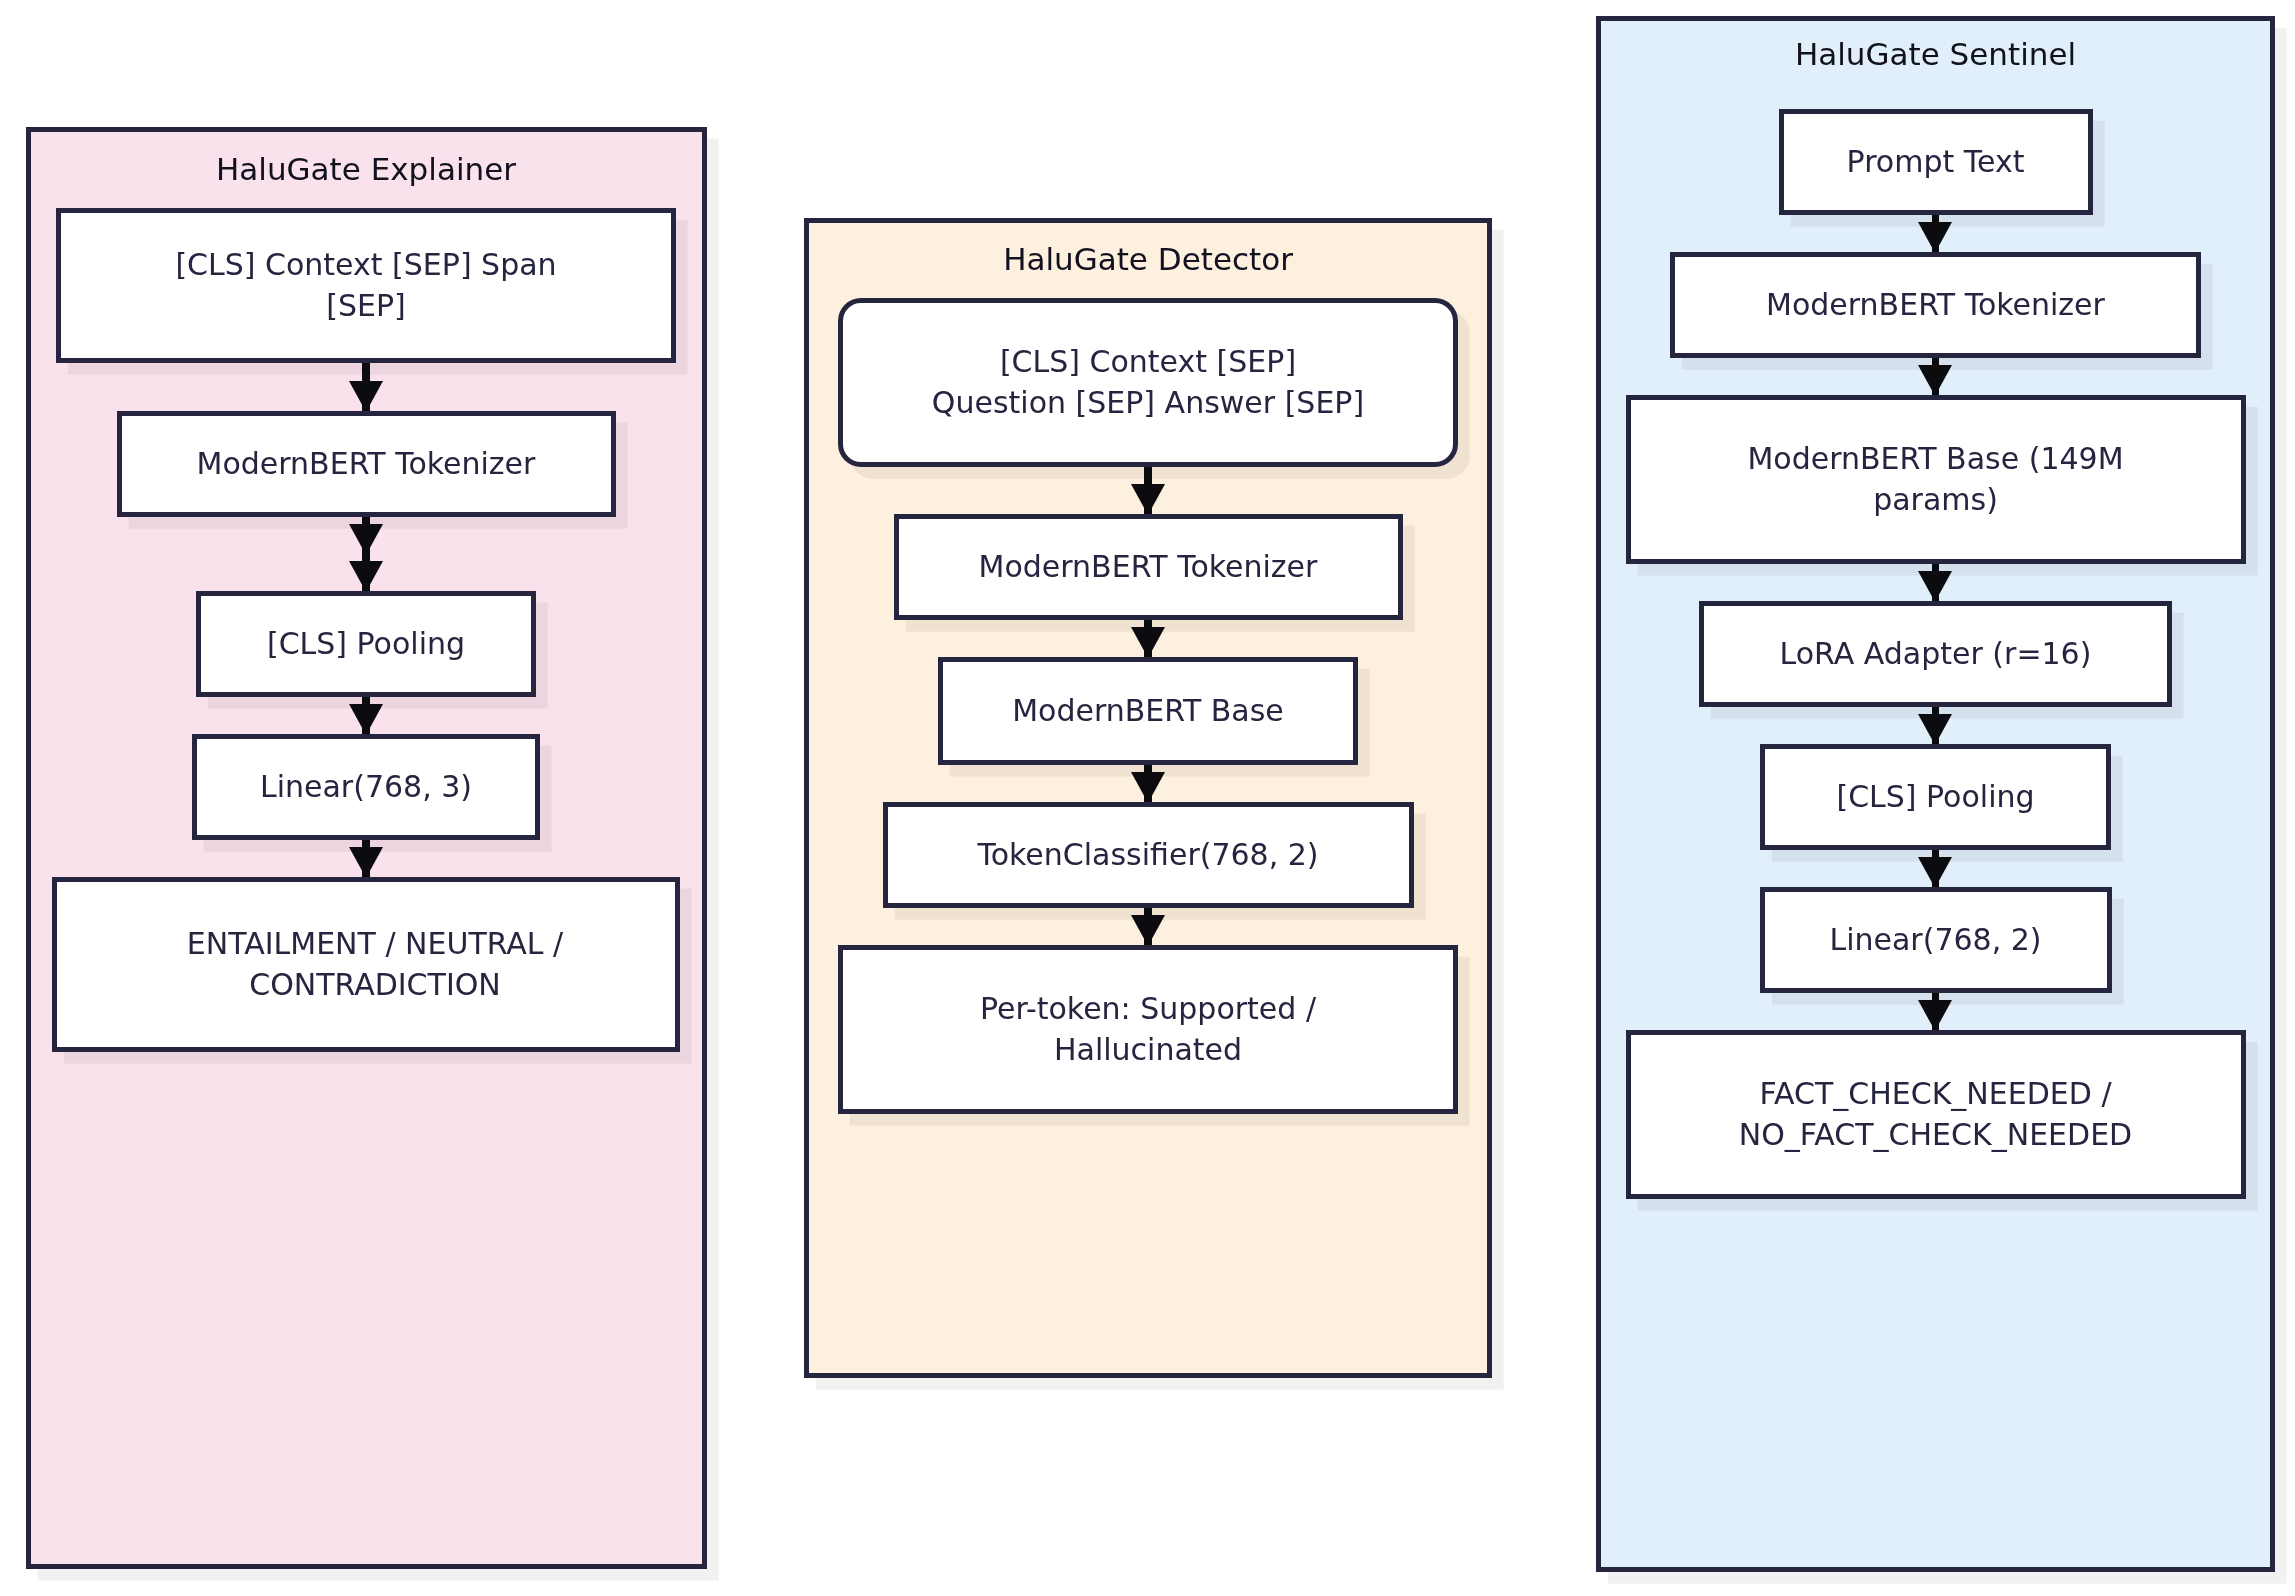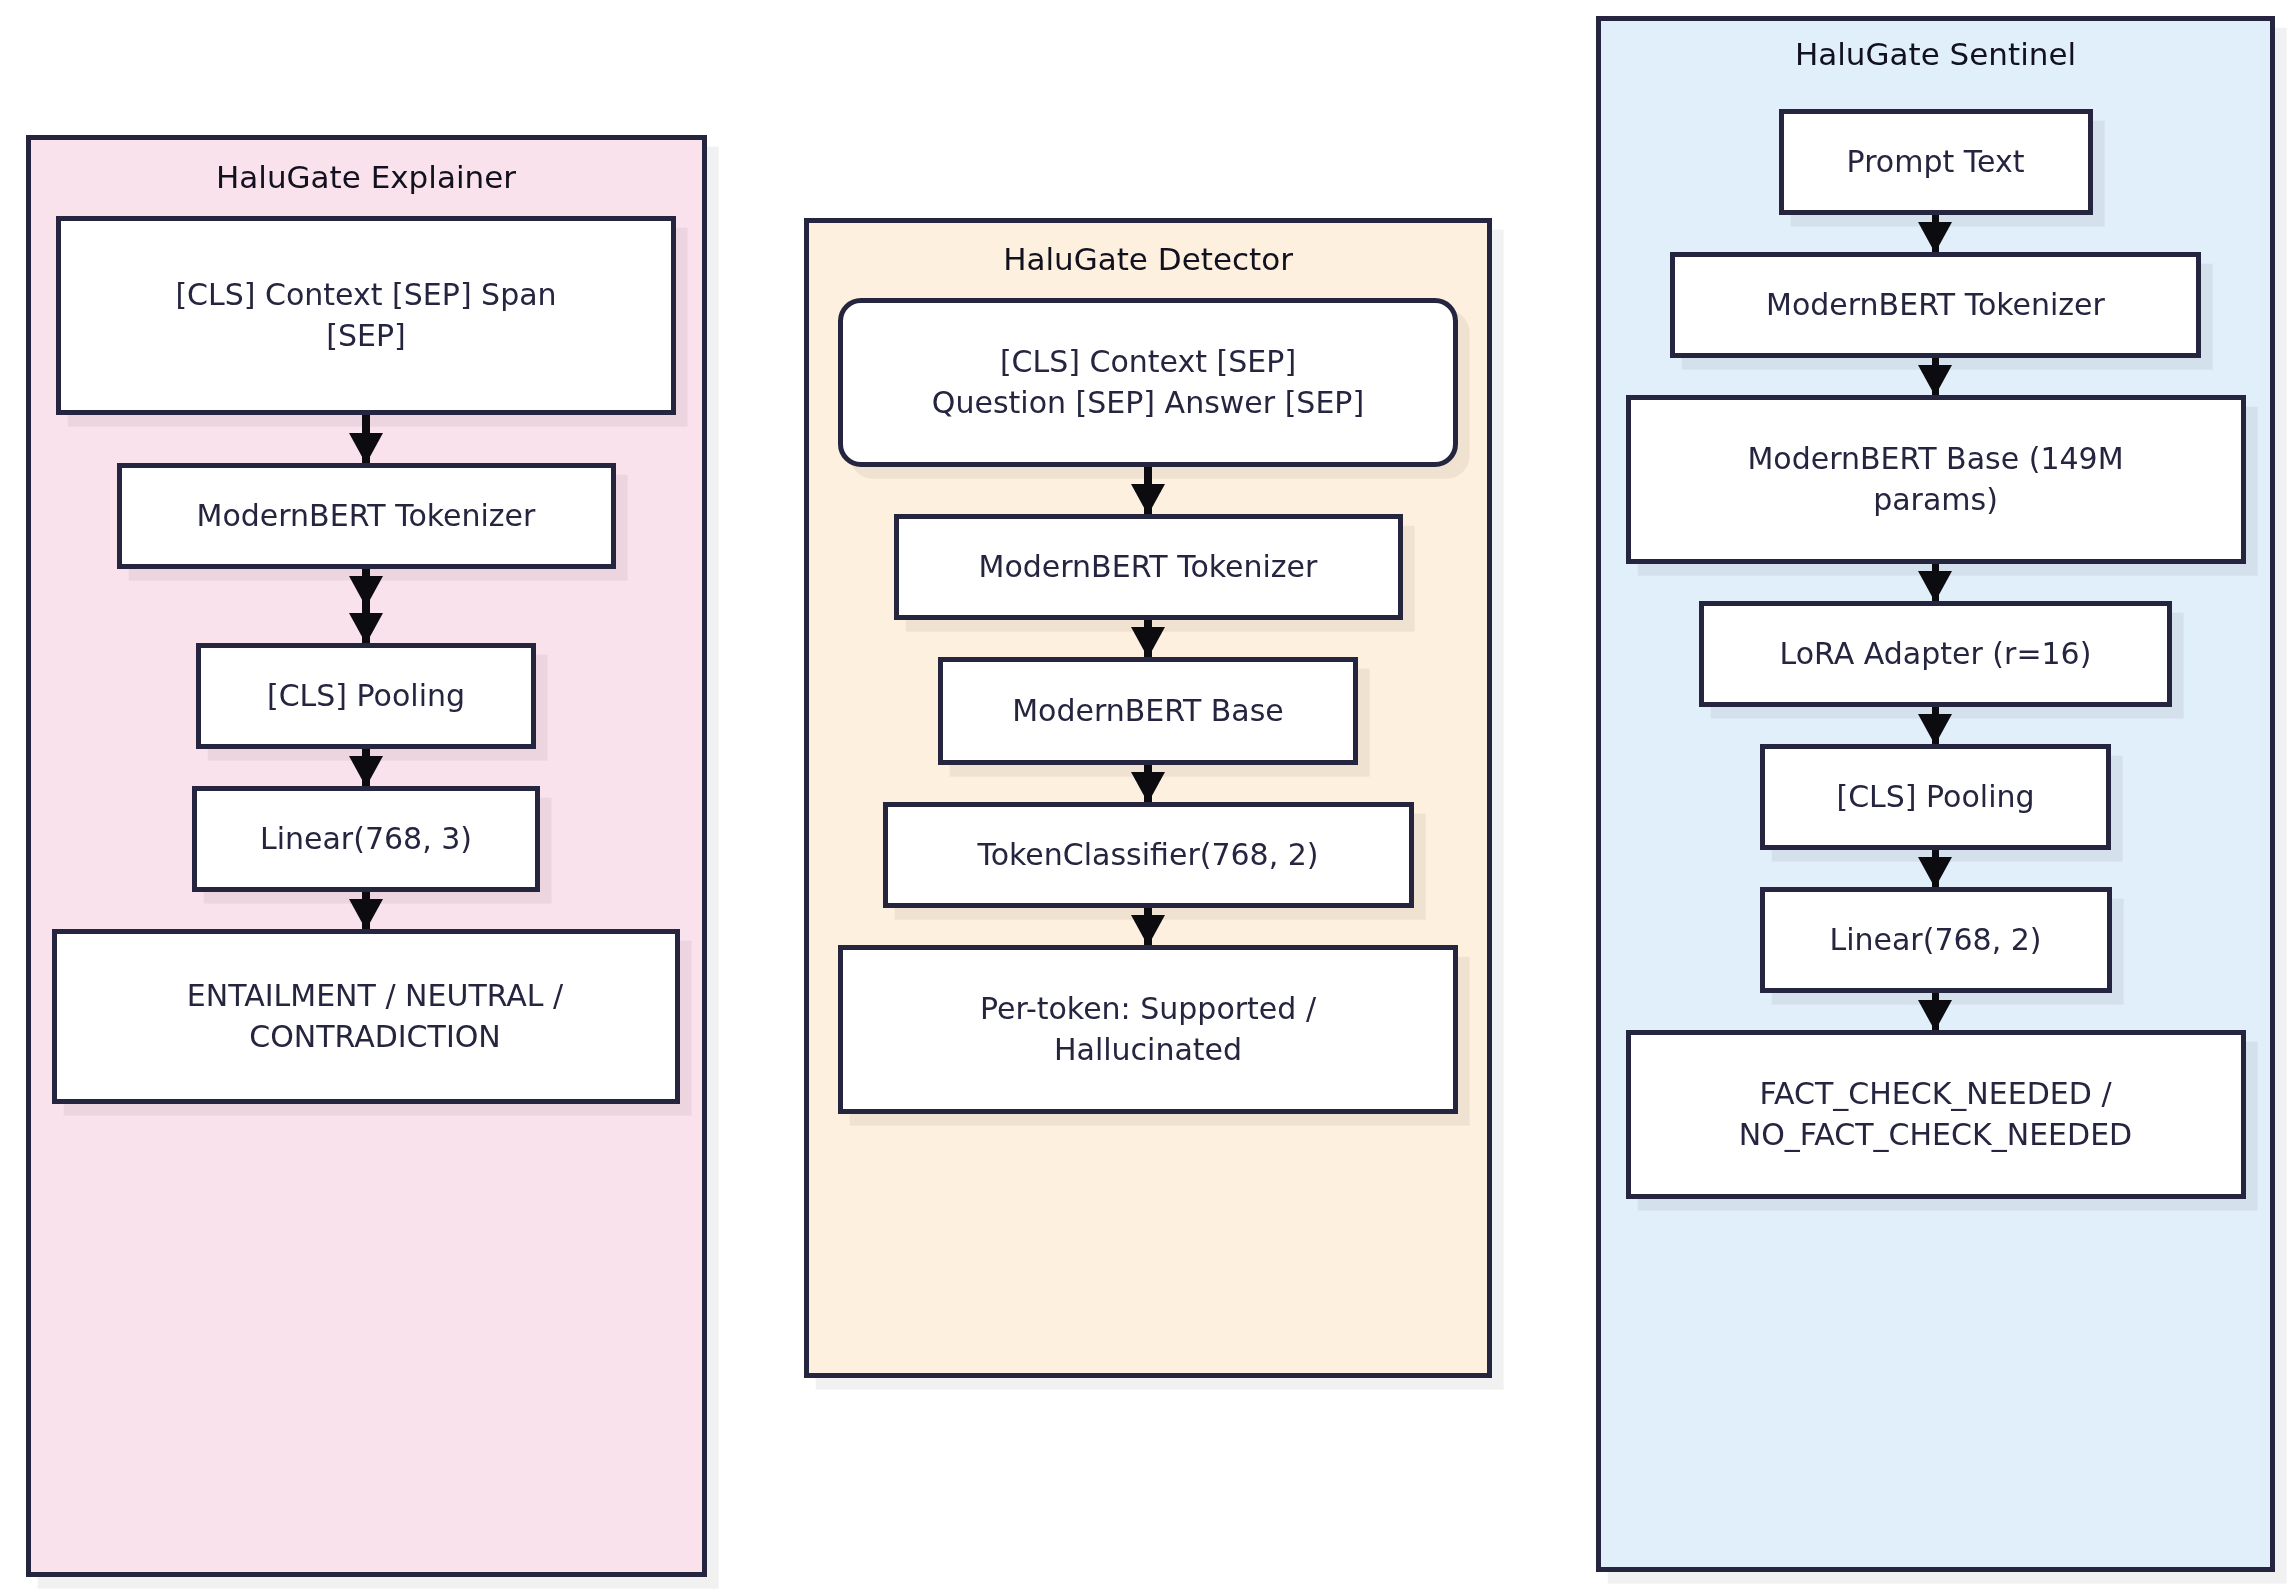--- a/index.html
+++ b/index.html
@@ -79,21 +79,21 @@
     transform: translateX(-50%);
     width: 0; height: 0;
     border-left: 17.5px solid transparent;
     border-right: 17.5px solid transparent;
     border-top: 31px solid #0b0b10;
   }
 
   
   
   #sg-explainer {
-    left: 25.5px;  top: 135px;
+    left: 25.5px;  top: 127px;
     width: 681px; height: 1442px;
     background: #fae2ec;
   }
   #sg-explainer .subgraph-title { margin-top: 20px; }
 
   
   #sg-detector {
     left: 804px; top: 218px;
     width: 688px; height: 1160px;
     background: #fdf0de;
@@ -112,21 +112,21 @@
   .flow {
     display: flex;
     flex-direction: column;
     align-items: center;
   }
   #sg-explainer .flow { margin-top: 22px; }
   #sg-detector .flow { margin-top: 22px; }
   #sg-sentinel .flow { margin-top: 22px; }
 
   
-  #ex-n0 { width: 620px; height: 199px; }
+  #ex-n0 { width: 620px; height: 155px; }
   #ex-a0 { height: 48px; }
   #ex-n1 { width: 499px;  height: 106px; }
   #ex-a1 { height: 37px;  }
   #ex-n2 { width: 509px;  height: 106px; }
   #ex-a2 { height: 37px;  }
   #ex-n3 { width: 340px;  height: 106px; }
   #ex-a3 { height: 37px;  }
   #ex-n4 { width: 348px;  height: 106px; }
   #ex-a4 { height: 37px;  }
   #ex-n5 { width: 628px; height: 175px; padding-left: 36px; }

